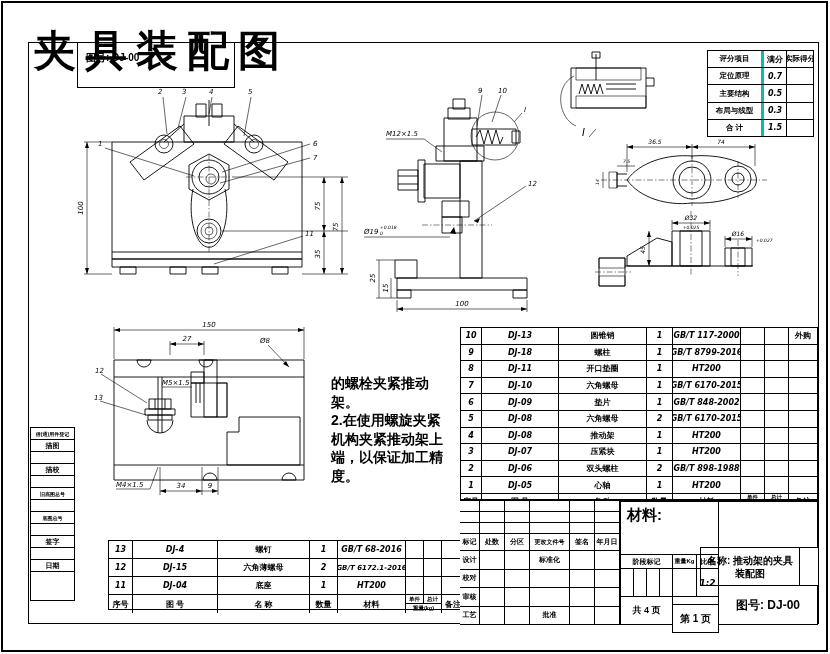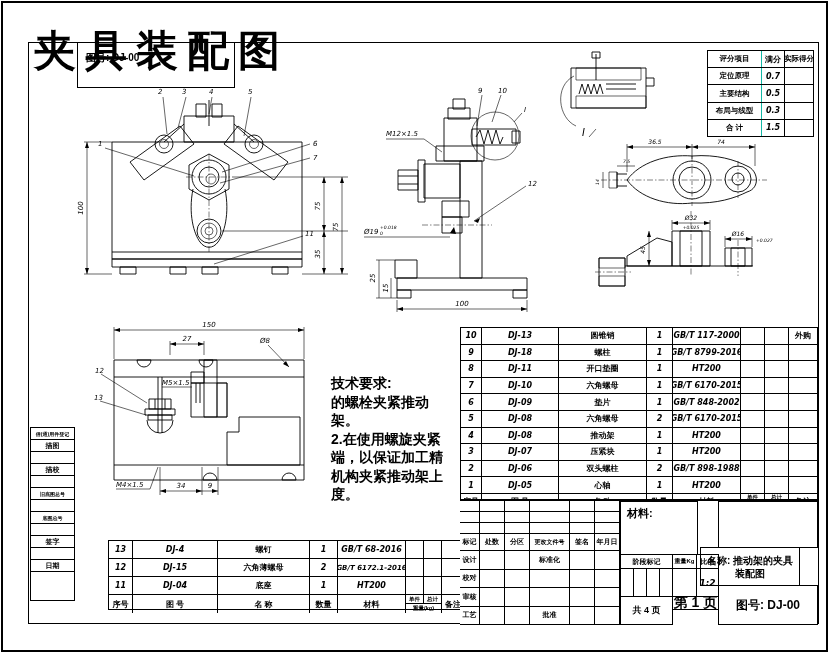--- a/index.html
+++ b/index.html
@@ -14,21 +14,21 @@
              letter-spacing:9px;white-space:nowrap;z-index:6;line-height:1.1}
   #dwgbox{left:77px;top:42px;width:158px;height:46px;border:1px solid #000;z-index:4;
           font:bold 10px "Liberation Sans",sans-serif;padding:8px 0 0 8px}
   
   #score{left:707px;top:50px;width:107px;height:87px;border:1.5px solid #000;display:flex;
          flex-direction:column;z-index:3;background:#fff}
   .srow{flex:1;display:flex;border-bottom:1px solid #000}
   .srow:last-child{border-bottom:none}
   .sc{display:flex;align-items:center;justify-content:center;overflow:hidden;white-space:nowrap;
       font:bold 7.5px "Liberation Sans",sans-serif}
-  .sc1{width:53px;border-right:1px solid #14b8a6}
+  .sc1{width:53px;border-right:3px solid #14b8a6}
   .sc2{width:22px;border-right:1px solid #000;font:italic bold 8px "DejaVu Sans",sans-serif}
   .sc3{flex:1}
   
   .bom{border:1px solid #000;background:#fff;z-index:2}
   .brow{display:flex;border-bottom:1px solid #000}
   .bc{display:flex;align-items:center;justify-content:center;border-right:1px solid #000;
       overflow:hidden;white-space:nowrap;box-sizing:border-box}
   .bc:last-child{border-right:none}
   .num{font:italic bold 8px "DejaVu Sans",sans-serif}
   .han{font:bold 8px "Liberation Sans",sans-serif}
@@ -415,26 +415,25 @@
     <line class="thin" x1="126" y1="152" x2="126" y2="180"></line>
     <line class="thin" x1="68" y1="176" x2="126" y2="176"></line>
     <polygon fill="#000" points="68,176 74,174 74,178"></polygon>
       <polygon fill="#000" points="110,176 104,174 104,178"></polygon>
     <polygon fill="#000" points="126,176 120,174 120,178"></polygon>
     <text class="t7" x="89" y="173" text-anchor="middle">34</text>
     <text class="t7" x="118" y="173" text-anchor="middle">9</text>
   </svg>
 
   <div class="abs" id="techreq">
-    <div>技术要求:</div>
     <div>的螺栓夹紧推动</div>
     <div>架。</div>
     <div>2.在使用螺旋夹紧</div>
+    <div>机构夹紧推动架上</div>
     <div>端，以保证加工精</div>
-    <div>机构夹紧推动架上</div>
     <div>度。</div>
   </div>
 
   <div class="abs bom" id="bomR">
     <div class="brow">
       <div class="bc rc1 num">10</div>
       <div class="bc rc2 num">DJ-13</div>
       <div class="bc rc3 han">圆锥销</div>
       <div class="bc rc4 num">1</div>
       <div class="bc rc5 num">GB/T 117-2000</div>
@@ -642,32 +641,32 @@
         <div></div>
         <div></div>
       <div>工艺</div>
       <div></div>
         <div></div>
       <div>批准</div>
       <div></div>
         <div></div>
     </div>
 
-    <div class="tcell" style="left:160px;top:0;width:78px;height:54px;justify-content:flex-start;align-items:flex-start;padding:4px 0 0 6px;font-size:11px">材料:</div>
+    <div class="tcell" style="left:160px;top:0;width:99px;height:54px;justify-content:flex-start;align-items:flex-start;padding:4px 0 0 6px;font-size:15px">材料:</div>
     <div class="tcell" style="left:160px;top:53px;width:53px;height:15px;font-size:7px">阶段标记</div>
     <div class="tcell" style="left:212px;top:53px;width:25px;height:15px;font-size:6px">重量Kg</div>
     <div class="tcell" style="left:236px;top:53px;width:23px;height:15px;font-size:7px">比例</div>
     <div class="tcell" style="left:160px;top:67px;width:14px;height:29px"></div>
     <div class="tcell" style="left:173px;top:67px;width:14px;height:29px"></div>
     <div class="tcell" style="left:186px;top:67px;width:14px;height:29px"></div>
     <div class="tcell" style="left:199px;top:67px;width:14px;height:29px"></div>
     <div class="tcell" style="left:212px;top:67px;width:25px;height:29px"></div>
     <div class="tcell" style="left:236px;top:67px;width:23px;height:29px;font:italic bold 9px 'DejaVu Sans',sans-serif">1:2</div>
     <div class="tcell" style="left:160px;top:95px;width:53px;height:29px;font-size:9px">共 4 页</div>
-    <div class="tcell" style="left:212px;top:95px;width:47px;height:14px;font-size:14px">第 1 页</div>
+    <div class="tcell" style="left:212px;top:103px;width:47px;height:29px;font-size:10px">第 1 页</div>
 
     <div class="tcell" style="left:258px;top:0;width:100px;height:47px"></div>
     <div class="tcell" style="left:240px;top:46px;width:100px;height:39px;flex-direction:column;font-size:10px;line-height:13px">
       <div>名称: 推动架的夹具</div>
       <div>装配图</div>
     </div>
     <div class="tcell" style="left:258px;top:84px;width:100px;height:40px;font-size:12px">图号:   DJ-00</div>
   </div>
 
   <div class="abs" id="margin">

